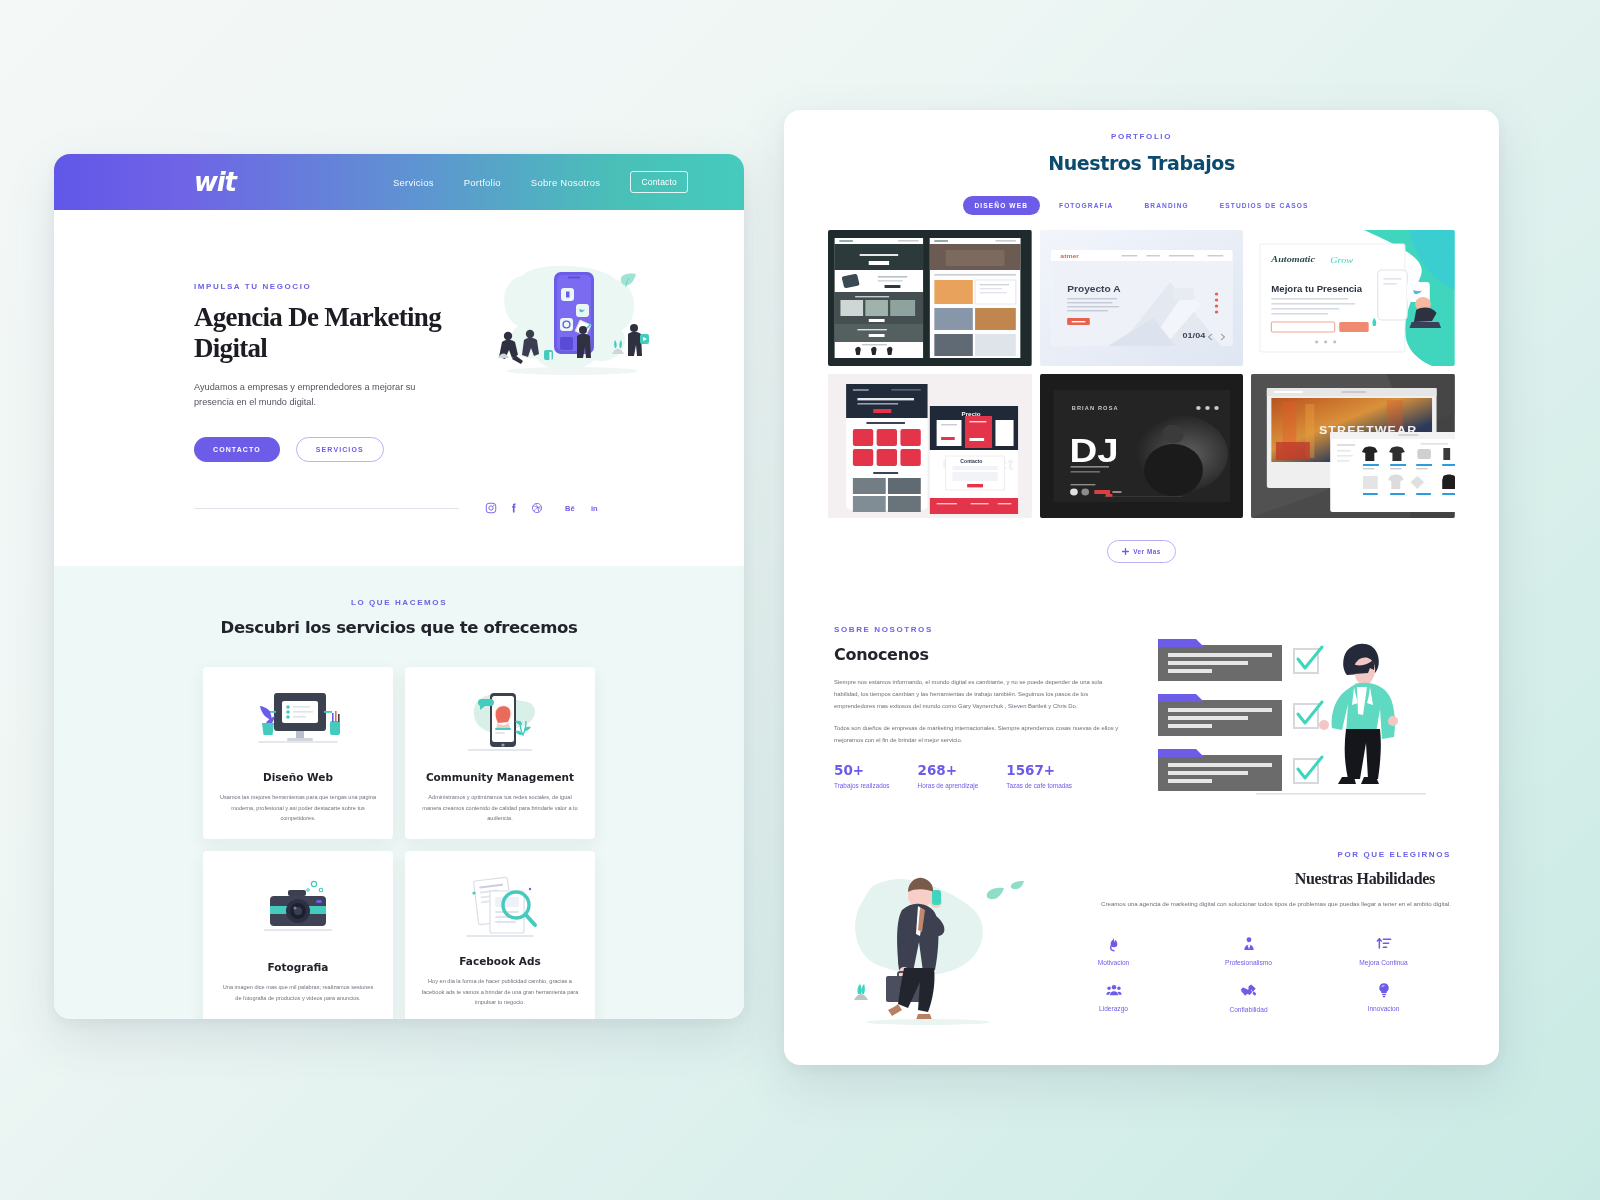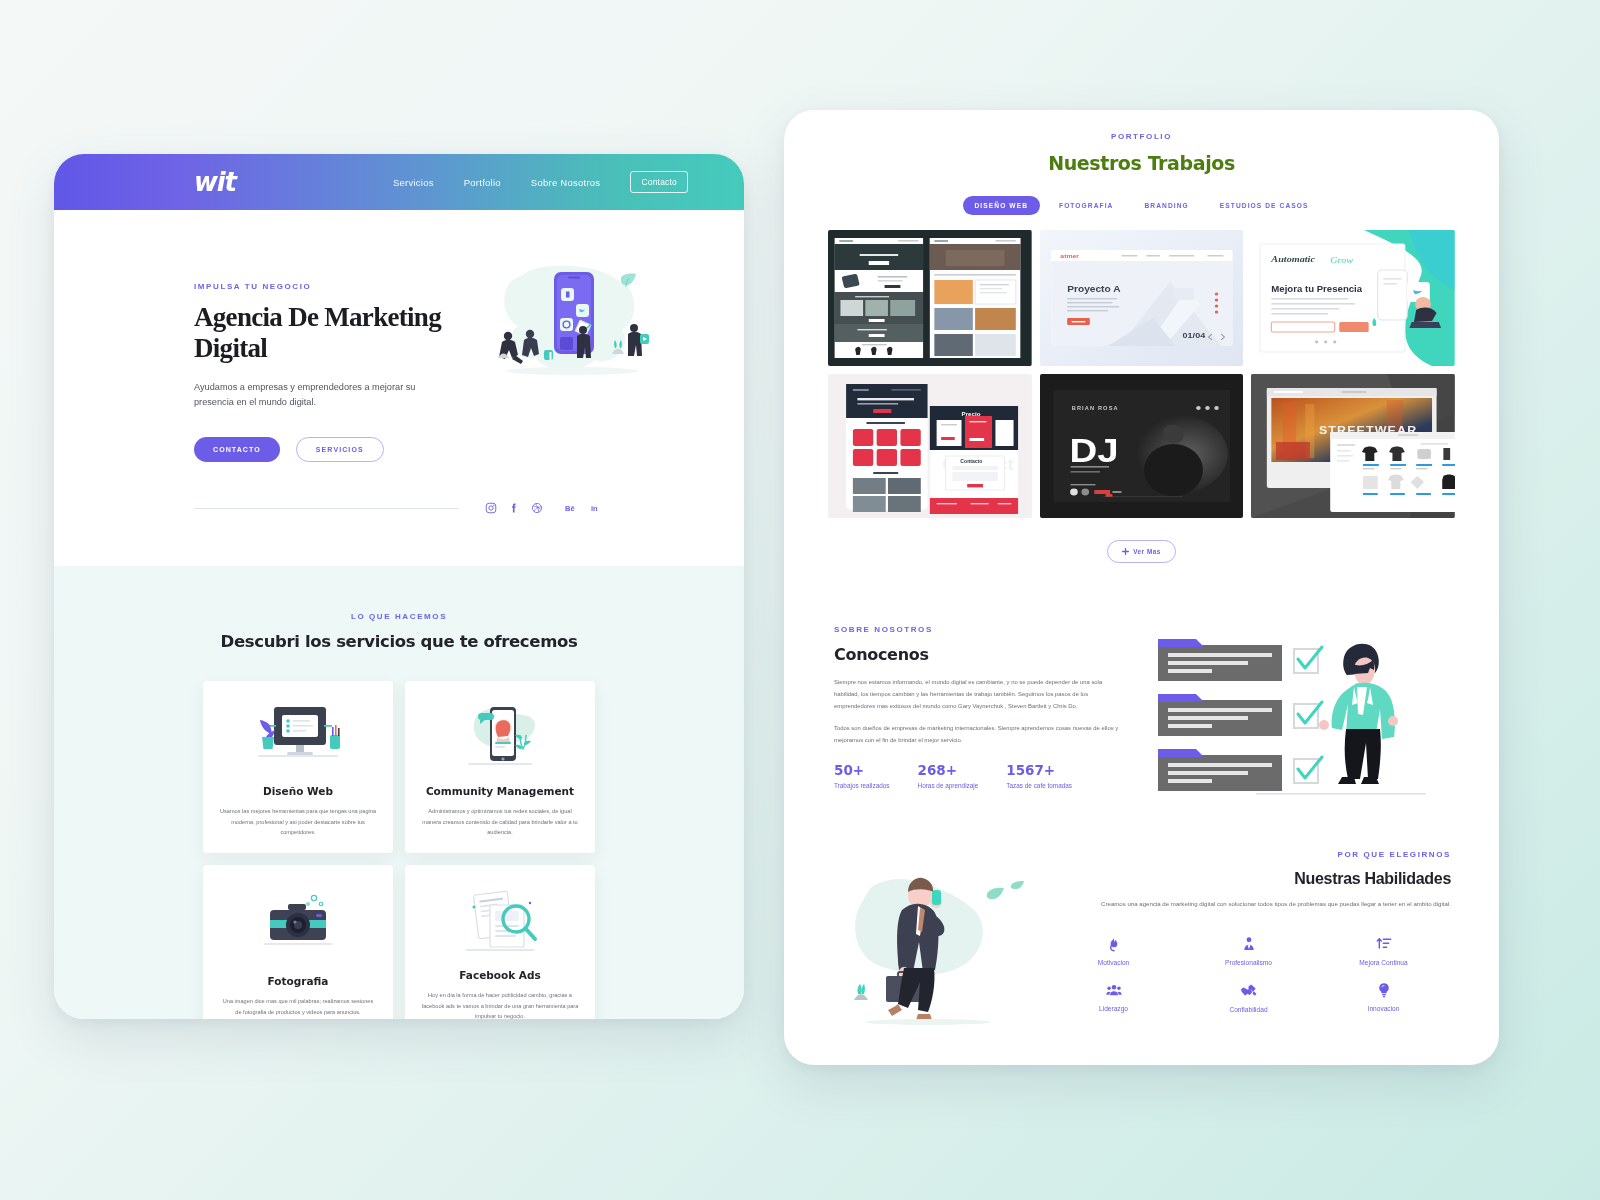--- a/index.html
+++ b/index.html
@@ -7,21 +7,21 @@
   body {
     font-family: "Liberation Sans", sans-serif;
     background: linear-gradient(135deg, #f4f8f7 0%, #eef6f4 35%, #c9eae4 100%);
     position: relative;
   }
 
   
   .panel {
     position: absolute;
     background: #ffffff;
-    border-radius: 30px;
+    border-radius: 16px;
     box-shadow: 0 18px 50px rgba(60,80,100,0.13), 0 4px 12px rgba(60,80,100,0.06);
     overflow: hidden;
   }
   #panel-left  { left: 54px; top: 154px; width: 690px; height: 865px; }
   #panel-right { left: 784px; top: 110px; width: 715px; height: 955px; }
 
   
   .navbar {
     height: 56px;
     background: linear-gradient(90deg, #6157e8 0%, #6f63e6 18%, #5f93d2 52%, #49c0b8 82%, #45cbbd 100%);
@@ -77,21 +77,21 @@
   .social-row {
     display: flex; align-items: center; gap: 8px;
     margin: 40px 0 0 140px; width: 410px;
   }
   .rule { flex: 1; height: 1px; background: #dfe2e8; }
   .social-icons { display: flex; gap: 11px; margin-left: 18px; align-items: center; }
   .social-icons svg { display:block; }
 
   
   .services {
-    background: #eef8f6; padding: 46px 0 60px; margin-top: 52px; text-align:center;
+    background: #eef8f6; padding: 32px 0 60px; margin-top: 52px; text-align:center;
   }
   .sec-title {
     font-size: 16.5px; font-weight: 700; color: #23242b; letter-spacing: -.35px;
     margin-top: 9px; font-family: "DejaVu Sans", sans-serif;
   }
   .cards {
     display: grid; grid-template-columns: 190px 190px; gap: 12px;
     justify-content: center; margin-top: 30px;
   }
   .card {
@@ -100,21 +100,21 @@
     height: 172px; display:flex; flex-direction:column; align-items:center;
   }
   .card-art { height: 78px; display:flex; align-items:center; justify-content:center; }
   .card-title { font-size: 10.5px; font-weight: 700; color: #22232a; margin-top: 12px;
     font-family:"DejaVu Sans", sans-serif; }
   .card-desc { font-size: 5.6px; line-height: 1.85; color: #6e727d; margin-top: 9px; }
 
   
   .rp { padding: 22px 44px 40px; text-align:center; }
   .rp-title {
-    font-size: 19px; font-weight: 600; color: #4d7c0f; letter-spacing: -.4px;
+    font-size: 19px; font-weight: 600; color: #0c4a6e; letter-spacing: -.4px;
     margin-top: 8px; font-family: "DejaVu Sans", sans-serif;
   }
   .filters { display:flex; justify-content:center; gap: 7px; margin-top: 22px; }
   .filter {
     font-size: 6.6px; font-weight: 700; letter-spacing: 1.1px; color:#6c63e8;
     padding: 6px 12px; border-radius: 11px; cursor:pointer; background:transparent;
     border:none; text-transform: uppercase;
   }
   .filter.active { background: #6c5ce8; color:#fff; }
 
@@ -140,22 +140,22 @@
   .stats { display:flex; gap: 28px; margin-top: 16px; }
   .stat-n { font-size: 13.5px; font-weight: 700; color:#6c5ce8; font-family:"DejaVu Sans",sans-serif; }
   .stat-l { font-size: 6.4px; line-height: 1.5; color:#6c5ce8; margin-top: 3px; }
   .about-art { flex:1; position:relative; }
 
   
   .skills { display:flex; margin-top: 46px; align-items:flex-start; gap: 18px; }
   .skills-art { width: 200px; height: 180px; position:relative; }
   .skills-copy { flex:1; text-align:right; padding-right: 4px; }
   .skills-h {
-    font-size: 16px; font-weight: 600; color:#23242b; margin: 5px 0 10px;
-    font-family:Liberation Sans, sans-serif; letter-spacing:-.3px;
+    font-size: 16px; font-weight: 600; color:#23242b; margin: 5px 16px 10px;
+    font-family:Liberation Serif, serif; letter-spacing:-.3px;
   }
   .skills-p { font-size: 6.1px; line-height: 1.95; color:#6b6f7b; }
   .skill-grid {
     display:grid; grid-template-columns: repeat(3,1fr); row-gap: 16px;
     margin-top: 26px; text-align:center;
   }
   .skill { display:flex; flex-direction:column; align-items:center; gap:7px; cursor:pointer; }
   .skill-l { font-size: 6.6px; color:#6c5ce8; }
   .skill svg { display:block; }
 

